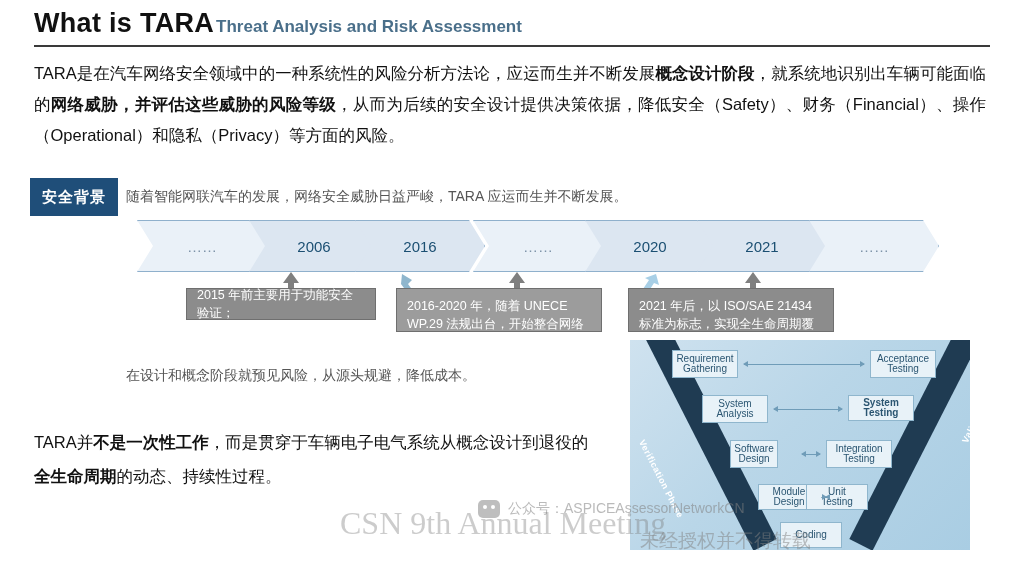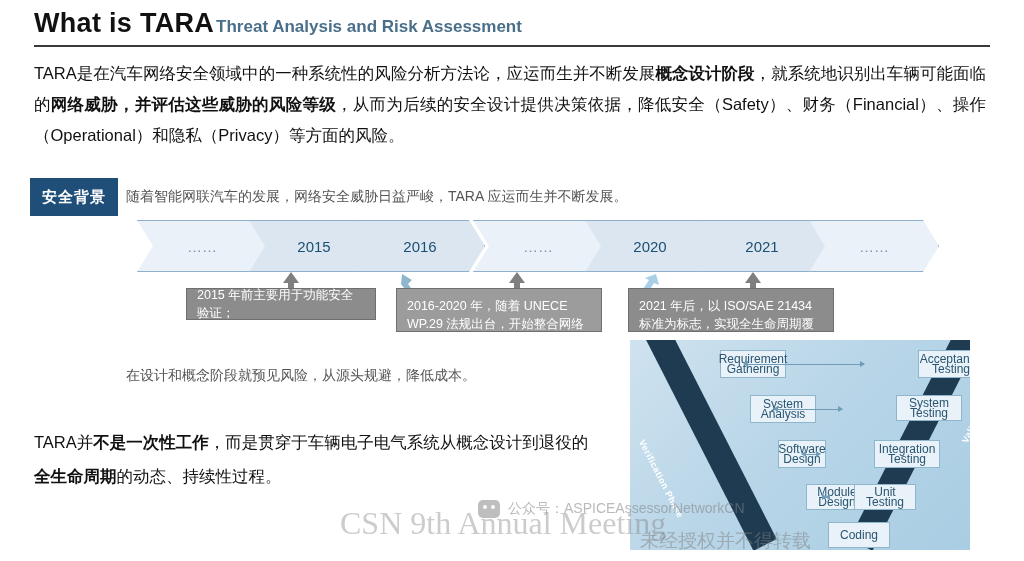--- a/index.html
+++ b/index.html
@@ -100,24 +100,24 @@
     position:absolute;
     background:#1f3b52;
   }
   .vtext{
     position:absolute;color:#fff;font-size:9px;font-weight:bold;
     letter-spacing:0.5px;white-space:nowrap;
   }
   .vnode{
     position:absolute;
     background:#e8f2f8;border:1px solid #8fb6cd;
-    color:#2a5571;font-size:12px;text-align:center;
+    color:#2a5571;font-size:10px;text-align:center;
     line-height:10px;
     display:flex;align-items:center;justify-content:center;
-    padding:12px;box-sizing:border-box;margin-left:48px;
+    padding:12px;box-sizing:border-box;
   }
   .vlink{position:absolute;height:1px;background:#6f9cb8;}
   .vlink.arrow:after{
     content:"";position:absolute;right:-1px;top:-3px;
     border-left:5px solid #6f9cb8;border-top:3.5px solid transparent;border-bottom:3.5px solid transparent;
   }
   .vlink.arrow:before{
     content:"";position:absolute;left:-1px;top:-3px;
     border-right:5px solid #6f9cb8;border-top:3.5px solid transparent;border-bottom:3.5px solid transparent;
   }
@@ -162,21 +162,21 @@
 
   <div class="intro">
     <span>TARA是在汽车网络安全领域中的一种系统性的风险分析方法论，应运而生并不断发展</span><b>概念设计阶段</b><span>，就系统地识别出车辆可能面临的</span><b>网络威胁，并评估这些威胁的风险等级</b><span>，从而为后续的安全设计提供决策依据，降低安全（Safety）、财务（Financial）、操作（Operational）和隐私（Privacy）等方面的风险。</span>
   </div>
 
   <div class="tag" id="tag-bg">安全背景</div>
   <div class="tag-note" id="note-bg">随着智能网联汽车的发展，网络安全威胁日益严峻，TARA 应运而生并不断发展。</div>
 
   <div class="timeline">
     <div class="chev light" style="left:0px;">……</div>
-    <div class="chev" style="left:112px;">2015</div>
+    <div class="chev" style="left:112px;">2006</div>
     <div class="chev" style="left:218px;">2016</div>
     <div class="chev light" style="left:336px;">……</div>
     <div class="chev" style="left:448px;">2020</div>
     <div class="chev" style="left:560px;">2021</div>
     <div class="chev light" style="left:672px;">……</div>
   </div>
 
   <div class="uparrow" style="left:282px;top:272px;">
     <svg width="18" height="38" viewBox="0 0 18 38">
         <polygon points="9,0 17,11 12,11 12,38 6,38 6,11 1,11" fill="#7f7f7f"></polygon>
@@ -220,21 +220,21 @@
 
     <div class="vtext" style="left:16px;top:98px;transform:rotate(63deg);transform-origin:left top;">Verification Phase</div>
     <div class="vtext" style="left:330px;top:100px;transform:rotate(-63deg);transform-origin:left top;">Validation Phase</div>
 
     <div class="vnode" style="left:42px;top:10px;width:66px;height:28px;">Requirement Gathering</div>
     <div class="vnode" style="left:72px;top:55px;width:66px;height:28px;">System Analysis</div>
     <div class="vnode" style="left:100px;top:100px;width:48px;height:28px;">Software Design</div>
     <div class="vnode" style="left:128px;top:144px;width:62px;height:26px;">Module Design</div>
 
     <div class="vnode" style="left:240px;top:10px;width:66px;height:28px;">Acceptance Testing</div>
-    <div class="vnode" style="left:218px;top:55px;width:66px;height:24px;">System Testing</div>
+    <div class="vnode" style="left:218px;top:55px;width:66px;height:24px;font-weight:bold;">System Testing</div>
     <div class="vnode" style="left:196px;top:100px;width:66px;height:28px;">Integration Testing</div>
     <div class="vnode" style="left:176px;top:144px;width:62px;height:26px;">Unit Testing</div>
 
     <div class="vnode" style="left:150px;top:182px;width:62px;height:22px;">Coding</div>
 
     <div class="vlink arrow" style="left:114px;top:24px;width:120px;"></div>
     <div class="vlink arrow" style="left:144px;top:69px;width:68px;"></div>
     <div class="vlink arrow" style="left:172px;top:114px;width:18px;"></div>
     <div class="vlink arrow" style="left:196px;top:157px;width:-2px;"></div>
   </div>

